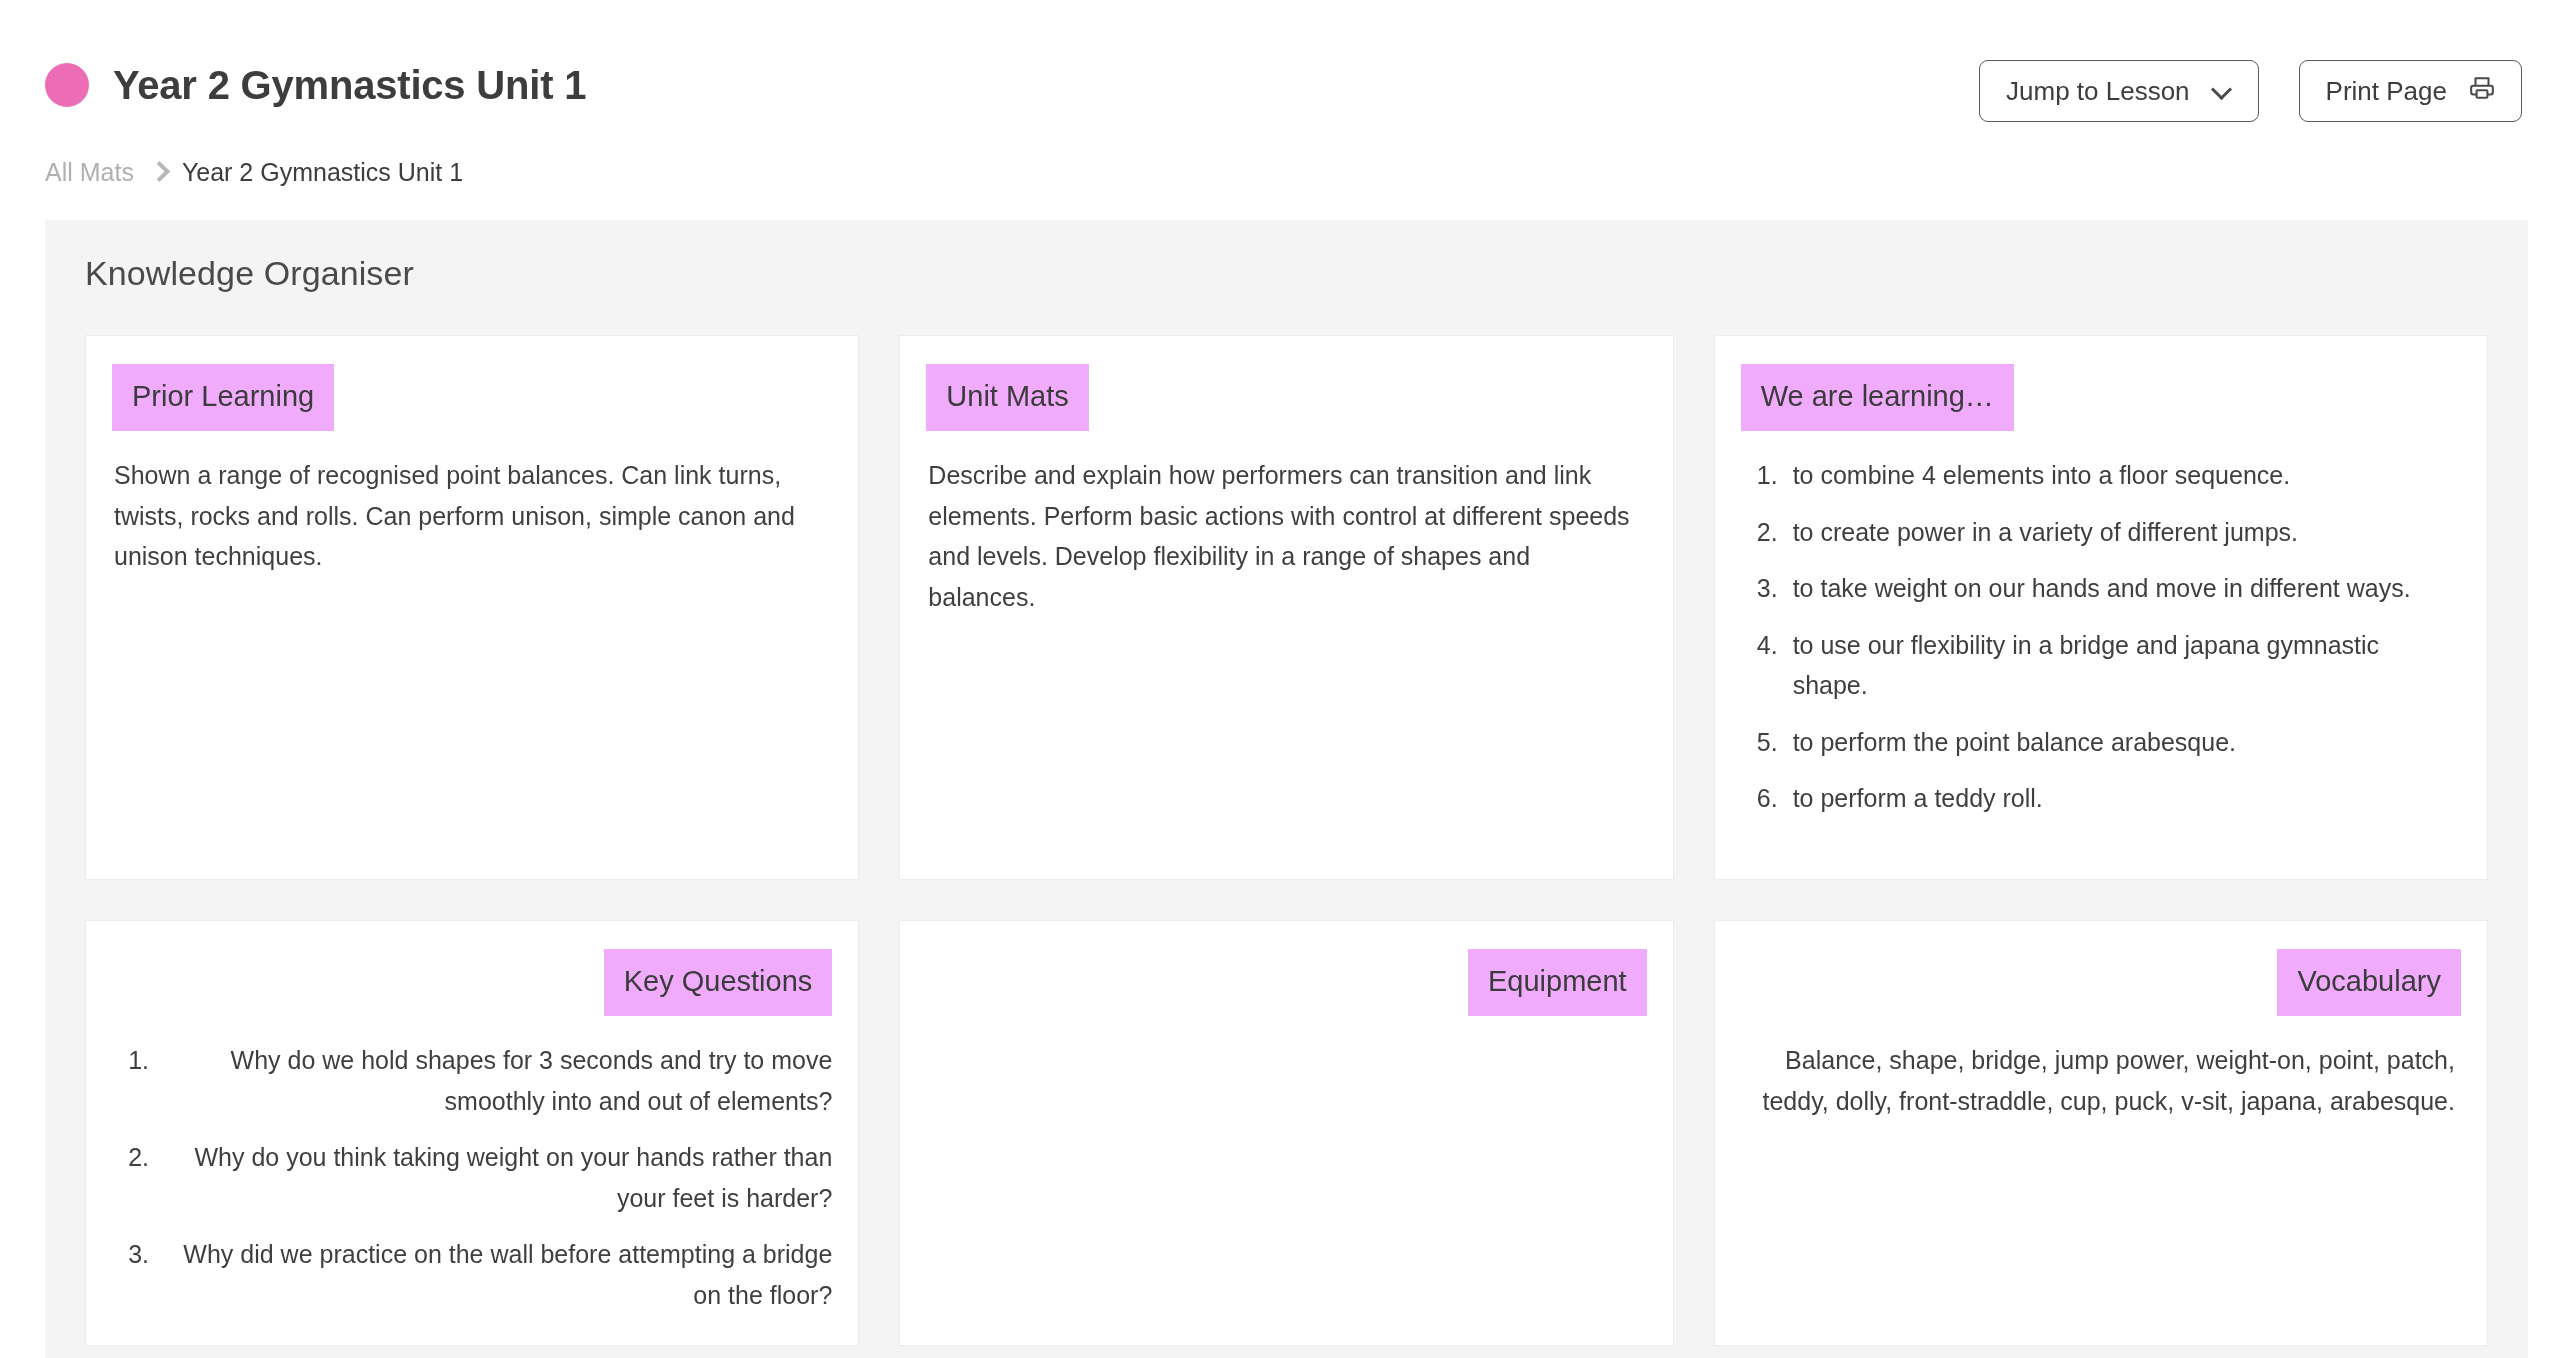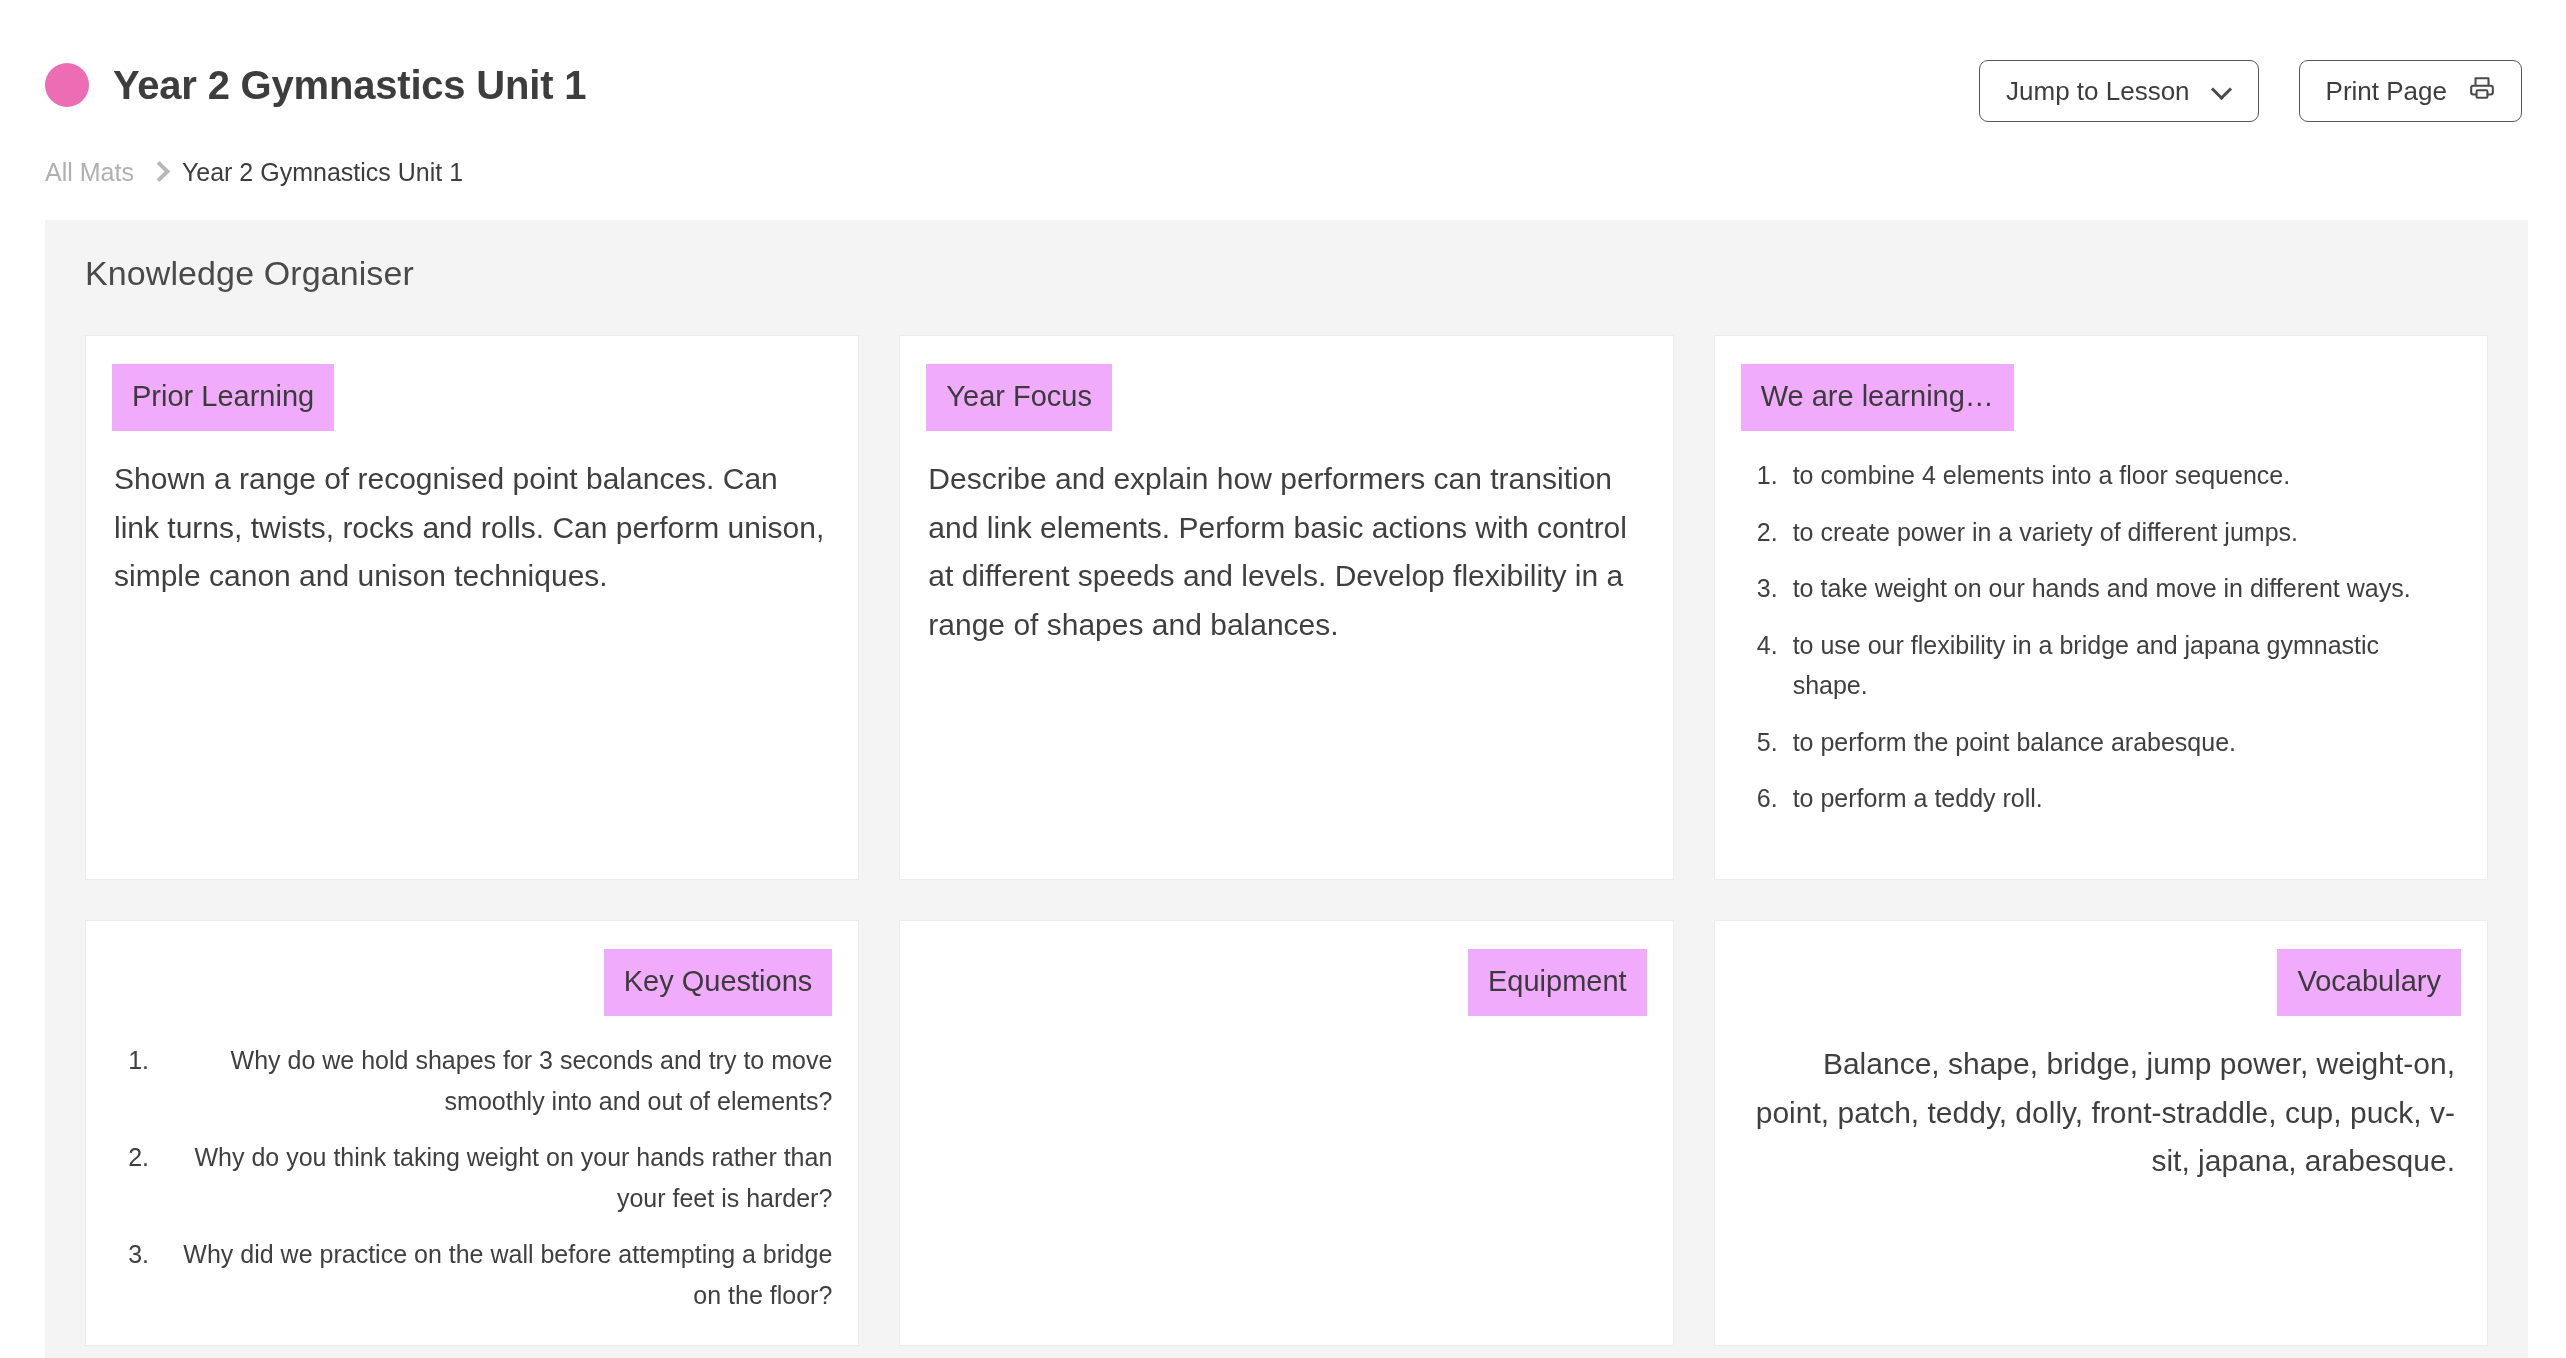--- a/index.html
+++ b/index.html
@@ -157,21 +157,21 @@
   .card-badge {
     display: inline-block;
     background: #f0abfc;
     color: #3b3b3b;
     font-size: 29px;
     line-height: 1;
     padding: 18px 20px 20px 20px;
     margin-bottom: 24px;
   }
   .card-body {
-    font-size: 30px;
+    font-size: 25px;
     line-height: 1.62;
     color: #3f3f3f;
     margin: 0;
     padding: 0 6px 0 2px;
   }
   ol.card-list {
     font-size: 25px;
     line-height: 1.62;
     color: #3f3f3f;
     margin: 0;
@@ -219,21 +219,21 @@
 <section class="ko-panel">
   <h2 class="ko-heading">Knowledge Organiser</h2>
 
   <div class="card-grid row-1">
     <div class="ko-card">
       <div class="card-badge">Prior Learning</div>
       <p class="card-body">Shown a range of recognised point balances. Can link turns, twists, rocks and rolls. Can perform unison, simple canon and unison techniques.</p>
     </div>
 
     <div class="ko-card">
-      <div class="card-badge">Year Focus</div>
+      <div class="card-badge">Unit Mats</div>
       <p class="card-body">Describe and explain how performers can transition and link elements. Perform basic actions with control at different speeds and levels. Develop flexibility in a range of shapes and balances.</p>
     </div>
 
     <div class="ko-card">
       <div class="card-badge">We are learning…</div>
       <ol class="card-list">
         <li>to combine 4 elements into a floor sequence.</li>
         <li>to create power in a variety of different jumps.</li>
         <li>to take weight on our hands and move in different ways.</li>
         <li>to use our flexibility in a bridge and japana gymnastic shape.</li>

